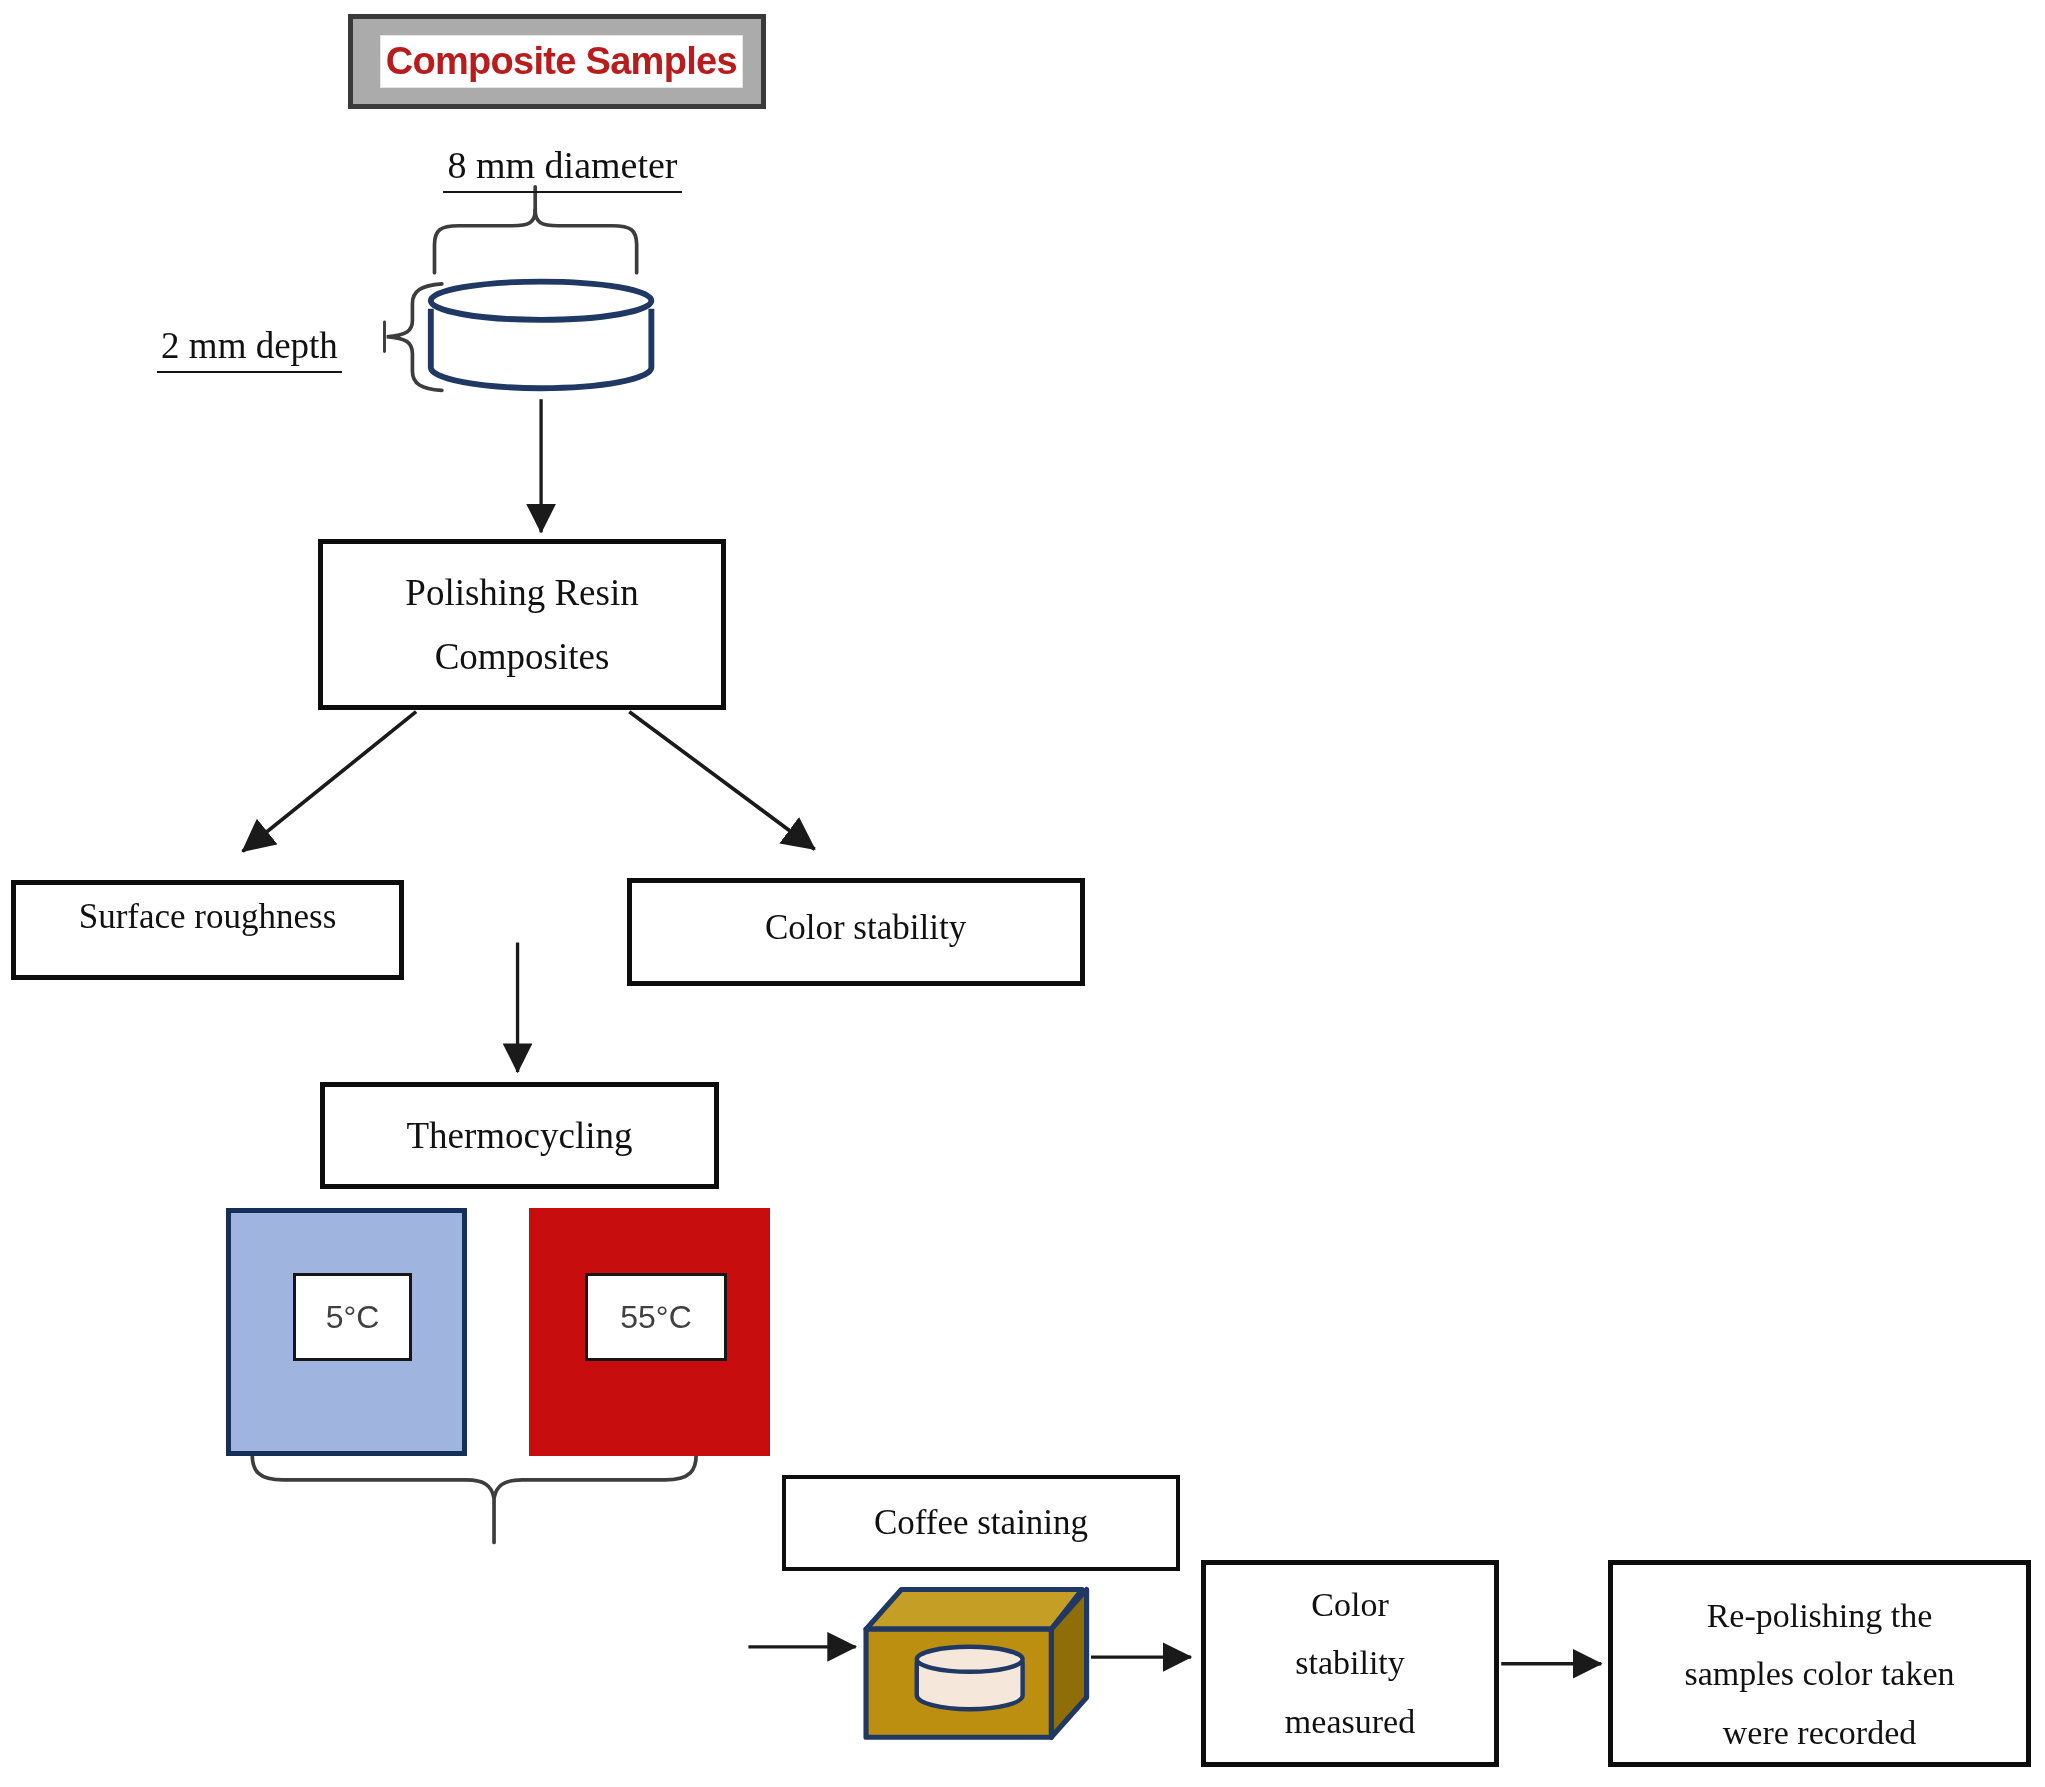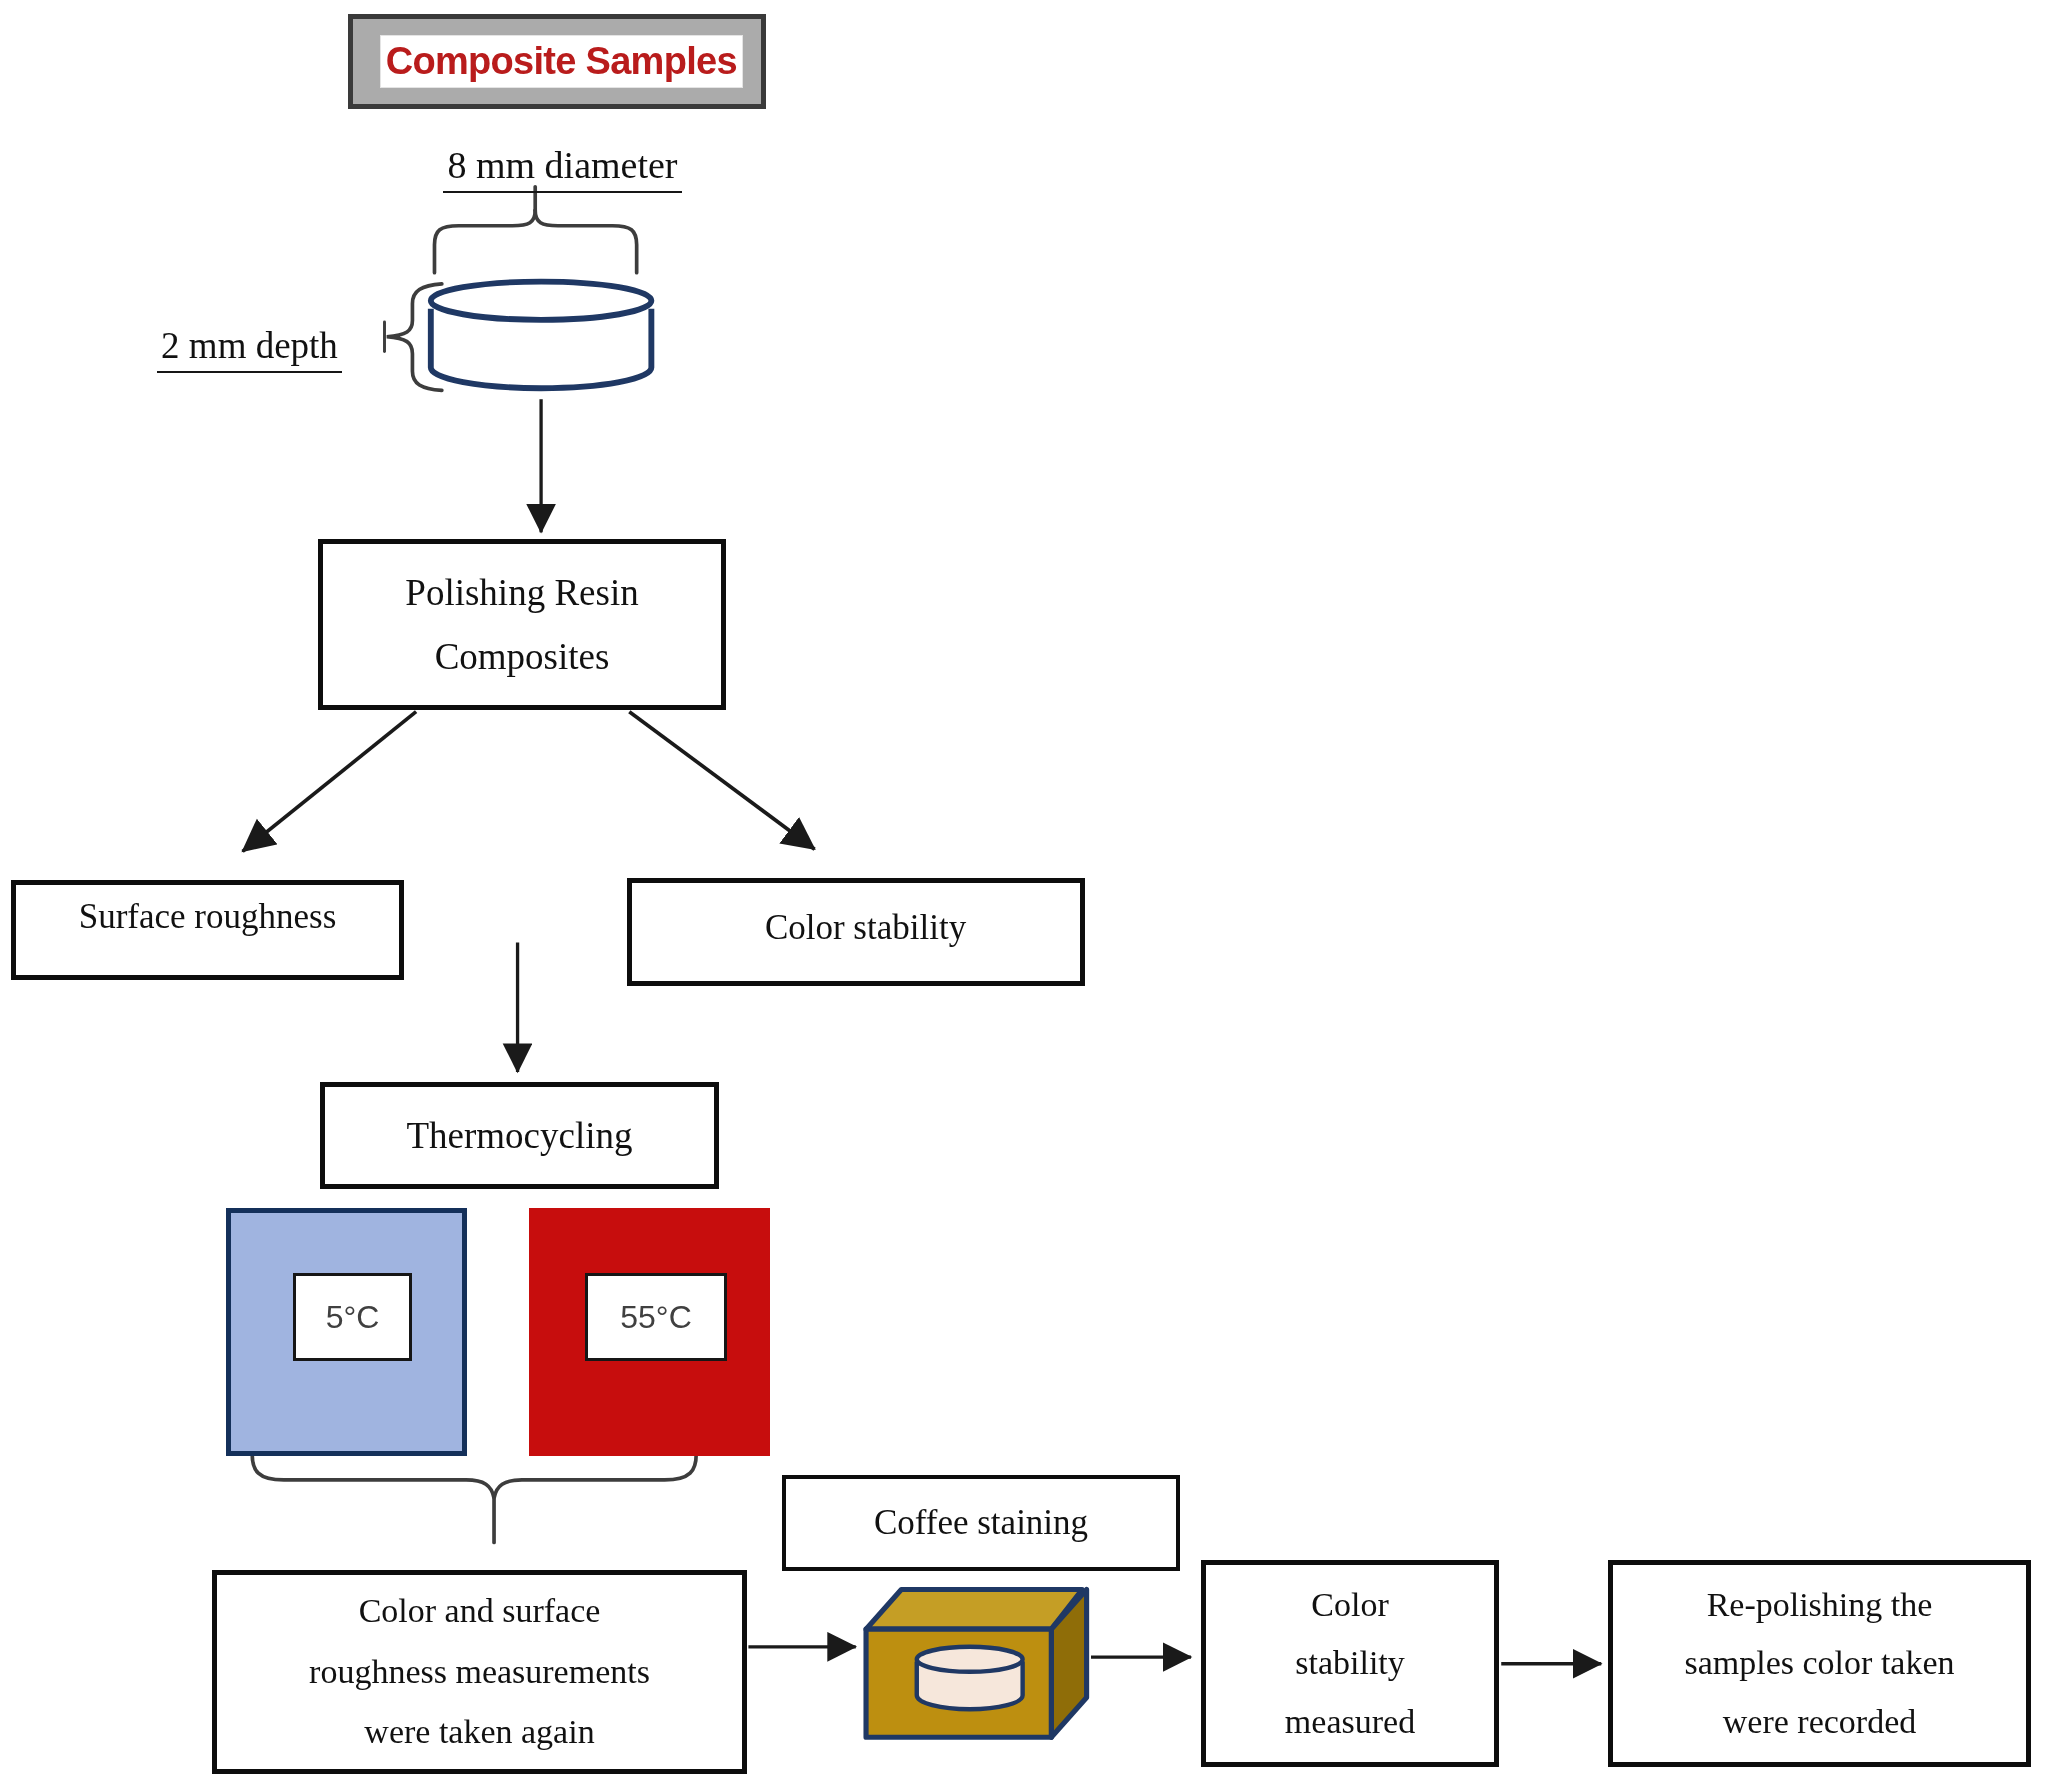--- a/index.html
+++ b/index.html
@@ -168,36 +168,31 @@
     <div class="bath-window">
       <span>5°C</span>
     </div>
   </div>
   <div id="bath-hot" class="bath">
     <div class="bath-window">
       <span>55°C</span>
     </div>
   </div>
 
-  <div class="node f46" style="left:212px;top:1570px;width:535px;height:204px;line-height:1.78;">
-    <span class="ln">Color and surface</span>
-    <span class="ln">roughness measurements</span>
-    <span class="ln">were taken again</span>
-  </div>
 
   <div class="node f48" style="left:782px;top:1475px;width:398px;height:96px;border-width:4.4px;">
     <span class="ln">Coffee staining</span>
   </div>
 
   <div class="node f46" style="left:1201px;top:1560px;width:298px;height:207px;">
     <span class="ln">Color</span>
     <span class="ln">stability</span>
     <span class="ln">measured</span>
   </div>
 
-  <div class="node f46" style="left:1608px;top:1560px;width:423px;height:207px;">
+  <div class="node f46" style="left:1608px;top:1560px;width:423px;height:207px;justify-content:flex-end;">
     <span class="ln">Re-polishing the</span>
     <span class="ln">samples color taken</span>
     <span class="ln">were recorded</span>
   </div>
 
 </div>
 
 
 </body></html>

